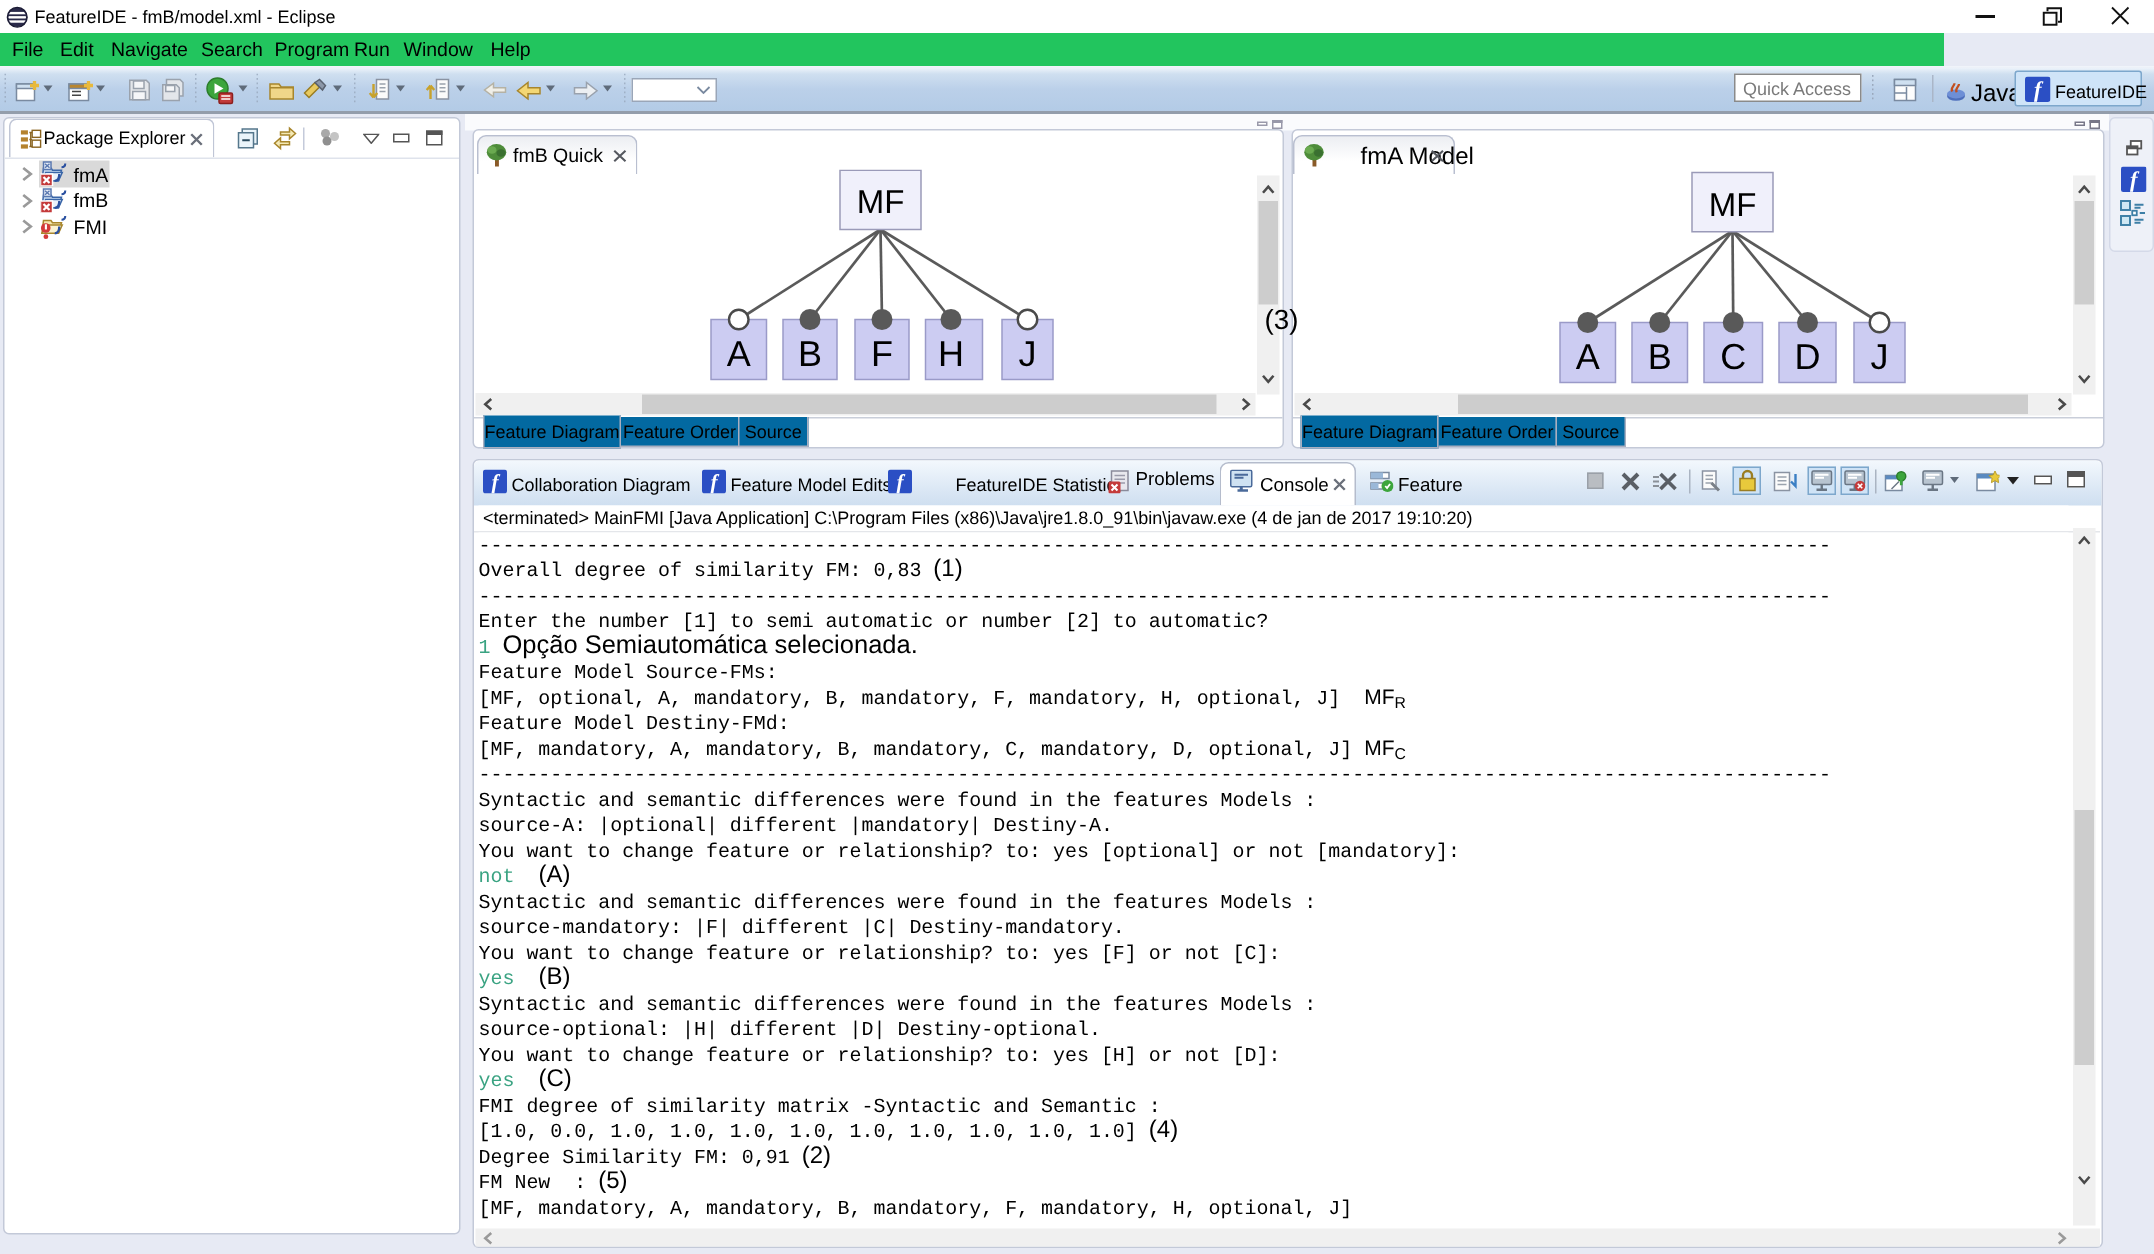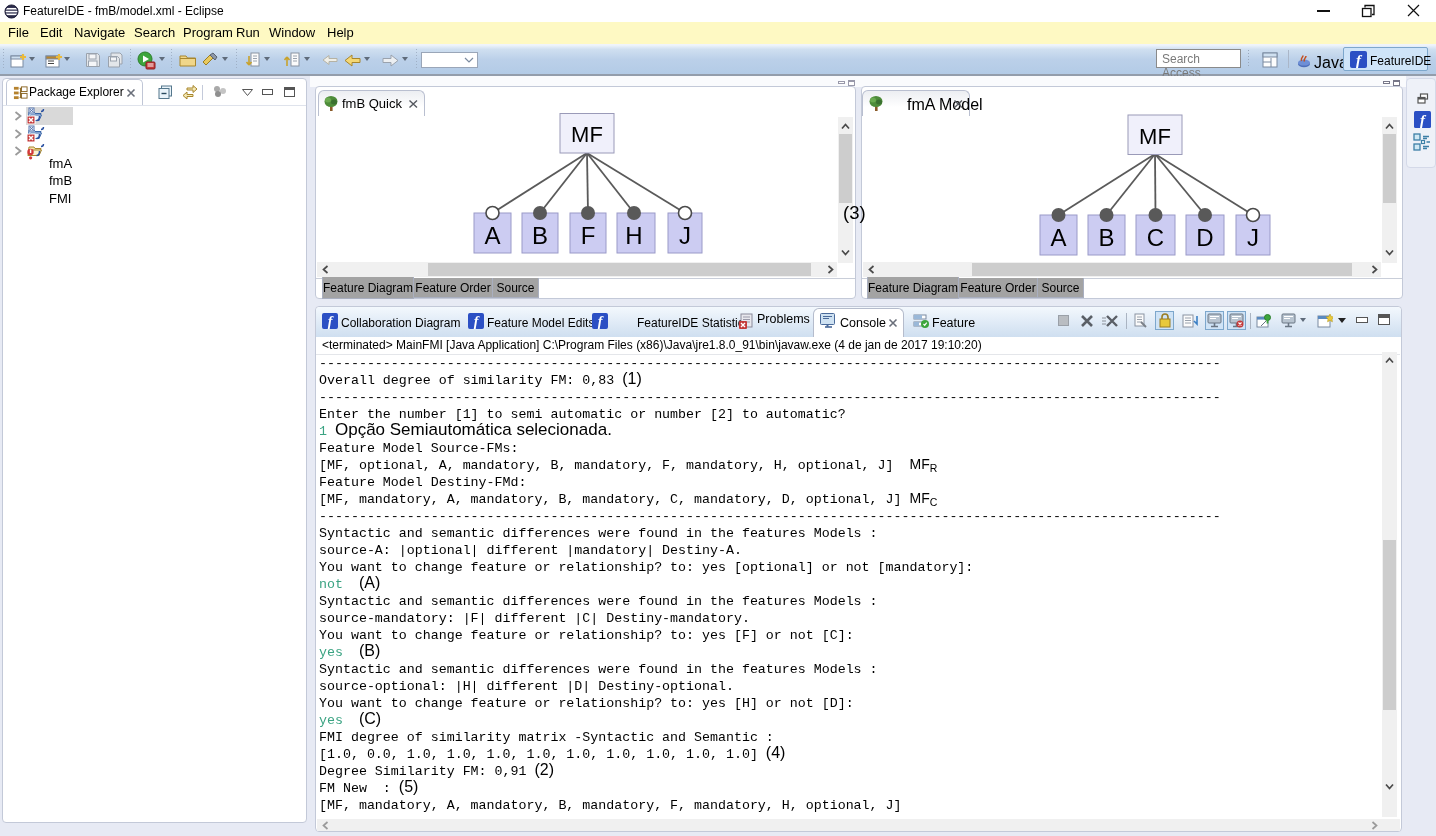--- a/index.html
+++ b/index.html
@@ -5,48 +5,48 @@
 * { margin:0; padding:0; box-sizing:border-box; }
 html,body { width:1436px; height:836px; overflow:hidden; }
 body { font-family:"Liberation Sans", sans-serif; background:#e7eaf4; position:relative; }
 .abs { position:absolute; }
 
 #titlebar { left:0; top:0; width:1436px; height:22px; background:#ffffff; }
 #title-text { left:23px; top:4px; font-size:12px; color:#000; }
 
 .winbtn { color:#111; }
 
-#menubar { left:0; top:22px; width:1436px; height:22px; background:#fef9c3; font-size:13px; color:#000; }
+#menubar { left:0; top:22px; width:1296px; height:22px; background:#22c55e; font-size:13px; color:#000; }
 #menubar span { position:absolute; top:3px; }
 
 #toolbar { left:0; top:44px; width:1436px; height:32px;
   background:linear-gradient(#eff5fb, #cfdff0 15%, #bbd0e9 50%, #b3cbe6);
   border-top:1px solid #f0f4fa; border-bottom:2px solid #939dab; }
 .tsep { position:absolute; top:5px; width:1px; height:20px;
   background-image:linear-gradient(#98a8bd 1px, transparent 1px); background-size:1px 3px; opacity:.8; }
 .drop { position:absolute; width:0; height:0; border-left:3.5px solid transparent; border-right:3.5px solid transparent; border-top:4px solid #5f6b7a; top:13px; }
 #qa { left:1156px; top:49px; width:85px; height:19px; background:#fff; border:1px solid #8a8a8a; font-size:12px; color:#7a7a7a; padding:2px 0 0 5px; }
 #persp-f { left:1343px; top:47px; width:85px; height:24px; background:#cfe4f8; border:1px solid #7da7cc; border-radius:2px; }
 
 .panel { position:absolute; background:#fff; border:1px solid #c3c9d8; border-radius:4px; }
 
 #pkg { left:2px; top:78px; width:305px; height:745px; }
 .viewtab { position:absolute; background:#fff; border:1px solid #c0c6d6; border-bottom:none; border-radius:5px 5px 0 0; }
 
-.trow { position:absolute; left:0; height:17.5px; font-size:13px; color:#000;margin-top:47px; }
+.trow { position:absolute; left:0; height:17.5px; font-size:13px; color:#000; }
 
 #edB { left:315px; top:86px; width:541px; height:213px; }
 #edA { left:861px; top:86px; width:542px; height:213px; }
 .etab { position:absolute; top:4px; height:26px; background:linear-gradient(#eceef2, #ffffff 65%); border:1px solid #b9bfd0; border-bottom:none; border-radius:6px 6px 0 0; font-size:13px; }
 
 .sb-v { position:absolute; width:15px; background:#f0f0f0; }
 .sb-h { position:absolute; height:15px; background:#f0f0f0; }
 .sb-thumb { position:absolute; background:#cdcdcd; }
 
-.btab { position:absolute; height:20px; font-size:12px; padding:3px 0 0 0; text-align:center; color:#000; border:1px solid #a9afc0; border-top:none; background:#a3a3a3; white-space:nowrap; }
+.btab { position:absolute; height:20px; font-size:12px; padding:3px 0 0 0; text-align:center; color:#000; border:1px solid #a9afc0; border-top:none; background:#0369a1; white-space:nowrap; }
 
 #console { left:315px; top:306px; width:1087px; height:526px; }
 #ctabs { position:absolute; left:316px; top:307px; width:1085px; height:30px; border-radius:4px 4px 0 0;
   background:linear-gradient(#f3f8fd, #d9e6f4 70%, #cfdff0); }
 #ctab-active { position:absolute; left:813px; top:308px; width:91px; height:29px; background:#fff; border:1px solid #b5bccc; border-bottom:none; border-radius:6px 6px 0 0; }
 #cterm { position:absolute; left:319px; top:337px; width:1060px; height:18px; background:#fff; font-size:12px; color:#000; padding-top:2px; padding-left:3px; white-space:nowrap; line-height:13px; }
 #cbody { position:absolute; left:319px; top:355px; width:1060px; height:462px; background:#fff; overflow:hidden;
   font-family:"Liberation Mono", monospace; font-size:13.3px; line-height:17px; white-space:pre; color:#000; }
 .green { color:#3aa382; }
 .ann { font-family:"Liberation Sans", sans-serif; font-size:16px; color:#000; line-height:0; }
@@ -172,21 +172,21 @@
 </svg>
 <div class="drop" style="left:402px;top:57px"></div>
 <div class="tsep" style="left:416px;top:49px"></div>
 
 <div class="abs" style="left:421px;top:52px;width:57px;height:16px;background:#fff;border:1px solid #9aa6b8"></div>
 <svg class="abs" style="left:464px;top:57px" width="10" height="6" viewBox="0 0 10 6">
       <path d="M1 1 L5 5 L9 1" fill="none" stroke="#7a8aa0" stroke-width="1.2"></path>
     </svg>
 </div>
 
-<div class="abs" id="qa">Search Access</div>
+<div class="abs" id="qa">Quick Access</div>
 <div class="abs" style="left:1248px;top:50px;width:1px;height:18px;background-image:linear-gradient(#9aa8bc 1px, transparent 1px);background-size:1px 3px"></div>
 <svg class="abs" style="left:1262px;top:52px" width="16" height="16" viewBox="0 0 16 16">
   <rect x="1" y="1" width="14" height="14" fill="#fdfdfd" stroke="#7a8aa0"></rect>
   <rect x="1" y="1" width="14" height="4" fill="#cfe0f0" stroke="#7a8aa0"></rect>
   <path d="M9 6 v9 M1 10 h8" stroke="#7a8aa0" fill="none"></path>
 </svg>
 <div class="abs" style="left:1288px;top:50px;width:1px;height:18px;background:#aab6c8"></div>
 <svg class="abs" style="left:1296px;top:52px" width="16" height="16" viewBox="0 0 16 16">
   <ellipse cx="8" cy="12" rx="6" ry="3.2" fill="#4e6fbb"></ellipse>
   <ellipse cx="8" cy="10.6" rx="6" ry="3" fill="#6e8fd6"></ellipse>

